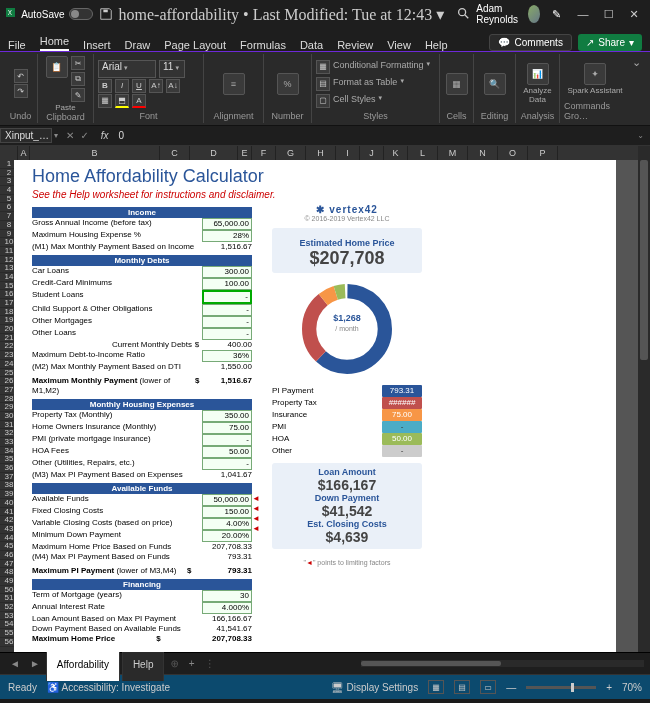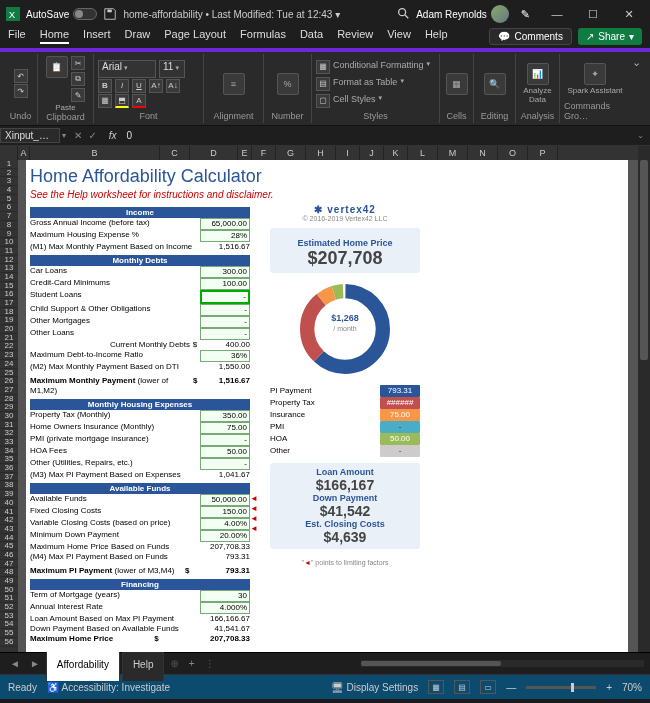--- a/index.html
+++ b/index.html
@@ -2,60 +2,60 @@
 <html><head>
 <meta charset="utf-8">
 <style>
   * { box-sizing: border-box; margin: 0; padding: 0; }
   body { font-family: "Segoe UI", Arial, sans-serif; background: #1a1a1a; width: 650px; height: 703px; overflow: hidden; color: #fff; font-size: 11px; }
   
   .titlebar { height: 28px; background: #1e1e1e; display: flex; align-items: center; padding: 0 6px; gap: 6px; }
   .titlebar .autosave { display: flex; align-items: center; gap: 4px; font-size: 10px; }
   .titlebar .toggle { width: 24px; height: 12px; border: 1px solid #666; border-radius: 6px; position: relative; background: #333; }
   .titlebar .toggle::after { content:""; width:8px; height:8px; background:#888; border-radius:50%; position:absolute; left:1px; top:1px; }
-  .titlebar .filename { font-size: 10px; color: #ccc; flex: 0 0 auto; }
+  .titlebar .filename { font-size: 16px; color: #ccc; flex: 0 0 auto; font-family: Liberation Serif, serif; }
   .titlebar .spacer { flex: 1; }
   .titlebar .user { font-size: 10px; display:flex; align-items:center; gap:4px; }
   .titlebar .avatar { width:18px; height:18px; border-radius:50%; background: linear-gradient(135deg,#8a6,#678); }
   .titlebar .winbtn { width: 30px; text-align: center; font-size: 11px; color:#ccc; }
   .icon-svg { width: 14px; height: 14px; fill: #ccc; }
   .small-ico { width:14px; height:14px; display:inline-block; }
 
-  .menubar { height: 24px; background: #1e1e1e; display:flex; align-items:flex-start; padding: 0 8px; gap: 14px; font-size: 11px; border-bottom: 4px solid #6d28d9; }
+  .menubar { height: 24px; background: #1e1e1e; display:flex; align-items:flex-end; padding: 0 8px; gap: 14px; font-size: 11px; border-bottom: 1px solid #6d28d9; }
   .menubar .menuitem { color:#ddd; }
   .menubar .menuitem.active { border-bottom: 2px solid #fff; padding-bottom:2px; }
   .menubar .right { margin-left:auto; display:flex; gap:6px; }
   .menubar .comments { background:#2a2a2a; border:1px solid #444; padding:2px 8px; border-radius:3px; font-size:10px; display:flex; align-items:center; gap:4px; }
   .menubar .share { background:#107c41; padding:2px 8px; border-radius:3px; font-size:10px; display:flex; align-items:center; gap:4px; }
 
   .ribbon { height: 74px; background: #2a2a2a; display:flex; padding: 2px 4px; border-bottom:1px solid #111; }
   .ribbon .group { border-right:1px solid #444; padding: 2px 4px; display:flex; flex-direction:column; justify-content:space-between; align-items:center; font-size:9px; color:#aaa; }
   .ribbon .group .label { font-size:9px; color:#999; }
   .ribbon .group .top { flex:1; display:flex; flex-direction:column; align-items:center; justify-content:center; gap:1px; }
   .ribbon .big-ico { width:22px; height:22px; background:#3a3a3a; border:1px solid #555; border-radius:2px; display:flex; align-items:center; justify-content:center; }
   .ribbon .row { display:flex; gap:3px; }
   .fontbox { display:flex; gap:3px; }
   .fontbox select, .fontbox .sel { background:#333; border:1px solid #555; color:#ddd; font-size:10px; height:18px; padding:0 3px; }
   .mini { width:14px; height:14px; background:#3a3a3a; border:1px solid #555; font-size:8px; display:flex; align-items:center; justify-content:center; color:#ccc; }
   .dd::after { content:"▾"; font-size:7px; color:#aaa; margin-left:2px;}
 
   .namebox-row { height: 20px; background:#1e1e1e; display:flex; align-items:center; border-bottom:1px solid #333; }
-  .namebox { width: 60px; background:#2a2a2a; border:1px solid #444; font-size:10px; padding:1px 4px; color:#ddd; }
+  .namebox { width: 52px; background:#2a2a2a; border:1px solid #444; font-size:10px; padding:1px 4px; color:#ddd; }
   .fx { padding: 0 6px; font-style:italic; color:#ccc; font-size:10px; }
   .formula { flex:1; font-size:10px; color:#ddd; padding-left:4px; }
   .fx-pre { display:flex; gap:6px; padding:0 6px; color:#888; font-size:10px;}
 
   .sheet-area { position:relative; height: 506px; background:#555; overflow:hidden; }
   .colhdr { position:absolute; top:0; left:0; right:12px; height:14px; background:#333; display:flex; font-size:9px; color:#ccc; }
   .colhdr .rh { width:18px; border-right:1px solid #222; }
   .colhdr .ch { border-right:1px solid #222; text-align:center; line-height:14px; }
   .rowhdr { position:absolute; top:14px; left:0; width:18px; bottom:0; background:#333; font-size:8px; color:#ccc; }
   .rowhdr div { height:8.7px; border-bottom:1px solid #2a2a2a; text-align:center; line-height:8.7px; }
   
-  .paper { position:absolute; top:14px; left:26px; width: 602px; bottom:0; background:#fff; color:#000; padding: 6px 10px 6px 4px; font-size:9px; }
+  .paper { position:absolute; top:14px; left:14px; width: 602px; bottom:0; background:#fff; color:#000; padding: 6px 10px 6px 18px; font-size:9px; }
   .paper .title { color:#2a5599; font-size:18px; font-weight:400; font-family: Arial; }
   .paper .subtitle { color:#c00; font-style:italic; font-size:10px; margin-top:2px; }
   .cols { display:flex; gap:20px; margin-top:4px; }
   .leftcol { width: 220px; }
   .rightcol { width: 150px; text-align:center; }
   
   .sect { background:#2a5599; color:#fff; text-align:center; font-size:8px; font-weight:bold; padding:1px 0; margin-top:3px; }
   .line { display:flex; justify-content:space-between; font-size:8px; line-height:10px; }
   .line .val { text-align:right; min-width:50px; }
   .input-val { border:1px solid #7a7; background:#f4fff4; padding:0 2px; display:inline-block; min-width:50px; text-align:right; font-size:8px; }

